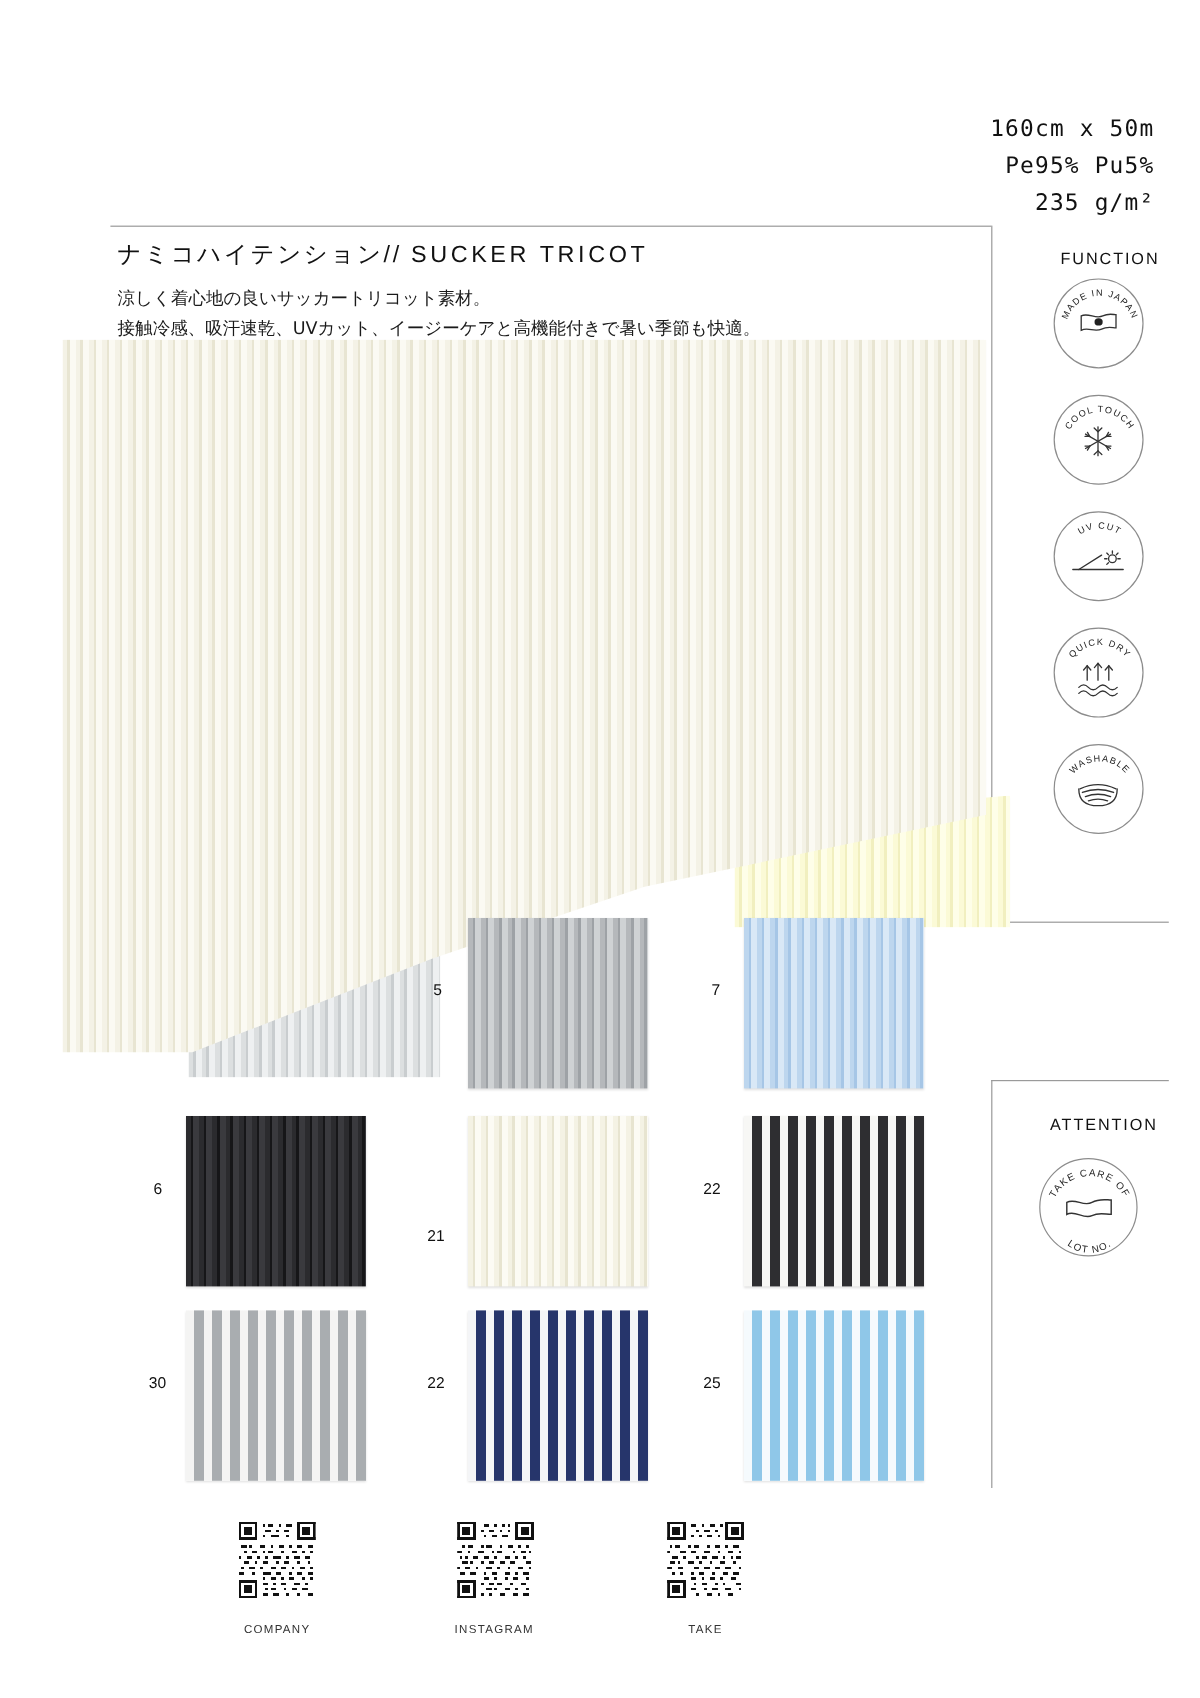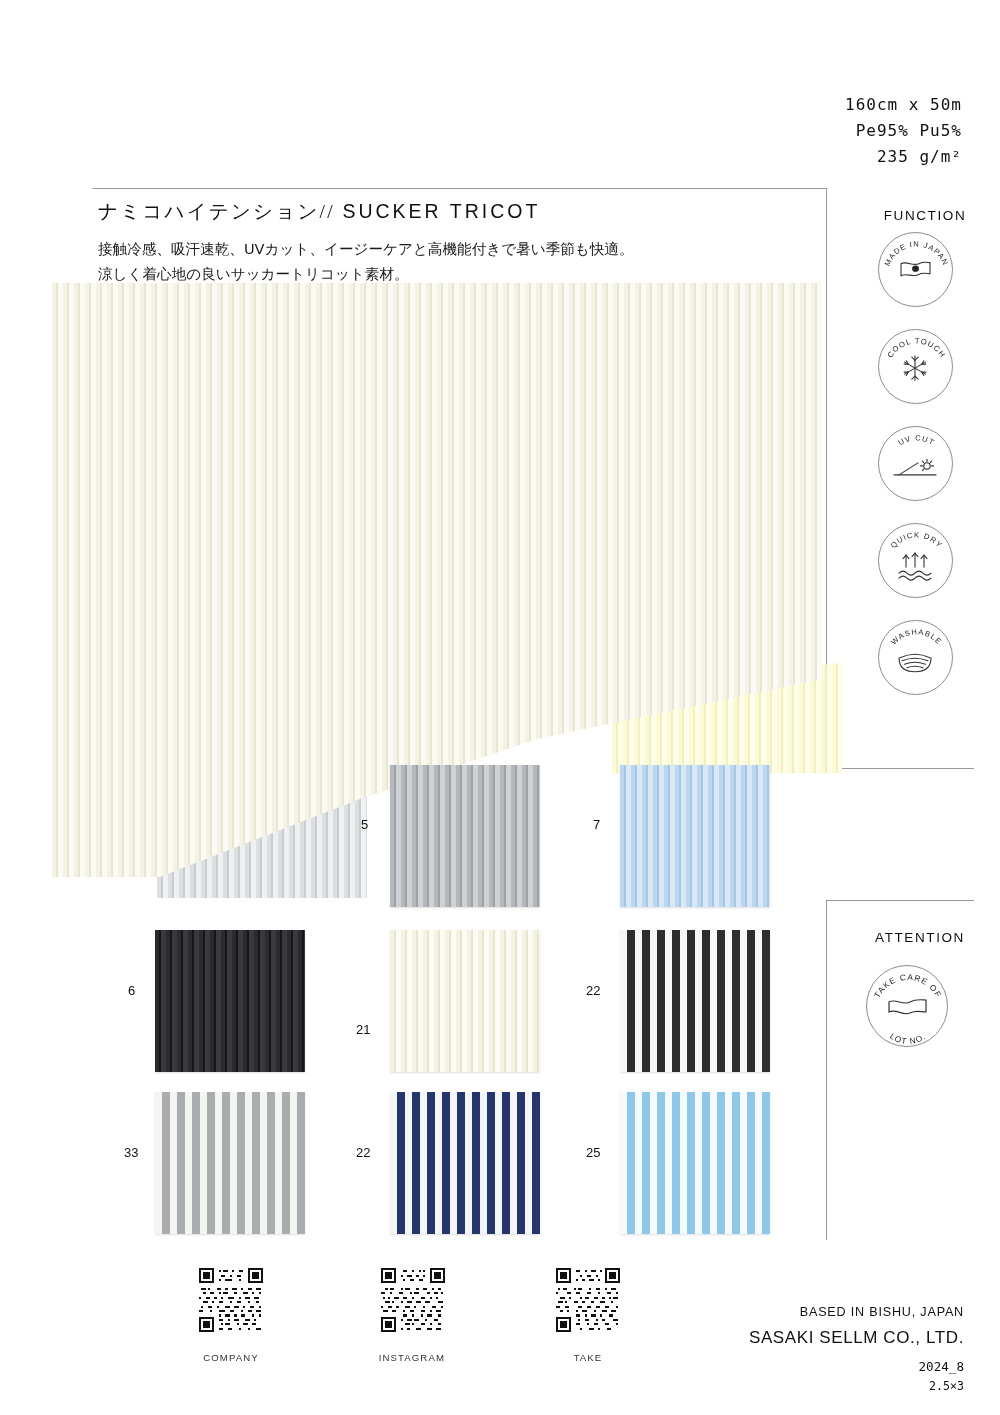--- a/index.html
+++ b/index.html
@@ -28,35 +28,35 @@
     font-family: "DejaVu Sans Mono", monospace;
     line-height: 1;
     color: #111;
   }
 
   .spec-block {
     position: absolute;
     right: 38px; top: 92px;
     text-align: right;
     font-family: "DejaVu Sans Mono", monospace;
-    font-size: 16px;
+    font-size: 19px;
     line-height: 1.62;
     letter-spacing: 1px;
     color: #111;
   }
 
   .title-row {
     position: absolute;
     left: 98px; top: 198px;
     font-size: 19.5px;
     letter-spacing: 2.2px;
     color: #111;
     white-space: nowrap;
   }
-  .title-row .jp { font-family: Liberation Serif, serif; }
+  .title-row .jp { font-family: Liberation Sans, sans-serif; }
   .title-row .en { font-family: "Liberation Sans", sans-serif; letter-spacing: 3px; }
 
   .desc {
     position: absolute;
     left: 98px; top: 236px;
     font-size: 14.6px;
     line-height: 1.72;
     color: #1a1a1a;
     font-family: "DejaVu Sans", sans-serif;
   }
@@ -208,22 +208,22 @@
       <div>Pe95% Pu5%</div>
       <div>235 g/m²</div>
     </div>
 
     <div class="title-row">
       <span class="jp">ナミコハイテンション//</span>
       <span class="en">SUCKER TRICOT</span>
     </div>
 
     <div class="desc">
+      <div>涼しく着心地の良いサッカートリコット素材。</div>
       <div>接触冷感、吸汗速乾、UVカット、イージーケアと高機能付きで暑い季節も快適。</div>
-      <div>涼しく着心地の良いサッカートリコット素材。</div>
     </div>
   </div>
 
   <div class="hline" style="left:92px; top:188px; width:734px;"></div>
   <div class="vline" style="left:826px; top:188px; height:580px;"></div>
   <div class="hline" style="left:826px; top:768px; width:148px;"></div>
   <div class="vline" style="left:826px; top:900px; height:340px;"></div>
   <div class="hline" style="left:826px; top:900px; width:148px;"></div>
 
   <div class="side-head" style="left:840px; top:208px;">FUNCTION</div>
@@ -376,21 +376,21 @@
   <div class="swatch sw-black" style="left:155px; top:930px;"></div>
   <div class="swatch-label" style="left:128px; top:983px;">6</div>
 
   <div class="swatch sw-cream" style="left:390px; top:930px;"></div>
   <div class="swatch-label" style="left:356px; top:1022px;">21</div>
 
   <div class="swatch sw-bwstripe" style="left:620px; top:930px;"></div>
   <div class="swatch-label" style="left:586px; top:983px;">22</div>
 
   <div class="swatch sw-graystripe" style="left:155px; top:1092px;"></div>
-  <div class="swatch-label" style="left:124px; top:1145px;">33</div>
+  <div class="swatch-label" style="left:124px; top:1145px;">30</div>
 
   <div class="swatch sw-navystripe" style="left:390px; top:1092px;"></div>
   <div class="swatch-label" style="left:356px; top:1145px;">22</div>
 
   <div class="swatch sw-skystripe" style="left:620px; top:1092px;"></div>
   <div class="swatch-label" style="left:586px; top:1145px;">25</div>
 
   <div class="qr-block" style="left:191px; top:1268px; width:80px;">
     <svg class="qr-img" viewBox="0 0 29 29" shape-rendering="crispEdges">
       <rect width="29" height="29" fill="#fff"></rect>
@@ -684,20 +684,14 @@
           <rect x="27" y="25" width="1" height="1"></rect>
         <rect x="11" y="27" width="1" height="1"></rect>
           <rect x="15" y="27" width="2" height="1"></rect>
           <rect x="19" y="27" width="1" height="1"></rect>
           <rect x="23" y="27" width="2" height="1"></rect>
       </g>
     </svg>
     <div class="qr-caption">TAKE</div>
   </div>
 
-  <div class="footer-right">
-    <div class="footer-based">BASED IN BISHU, JAPAN</div>
-    <div class="footer-company">SASAKI SELLM CO., LTD.</div>
-    <div class="footer-date">2024_8</div>
-    <div class="footer-scale">2.5×3</div>
-  </div>
 
 </div>
 
 </body></html>

